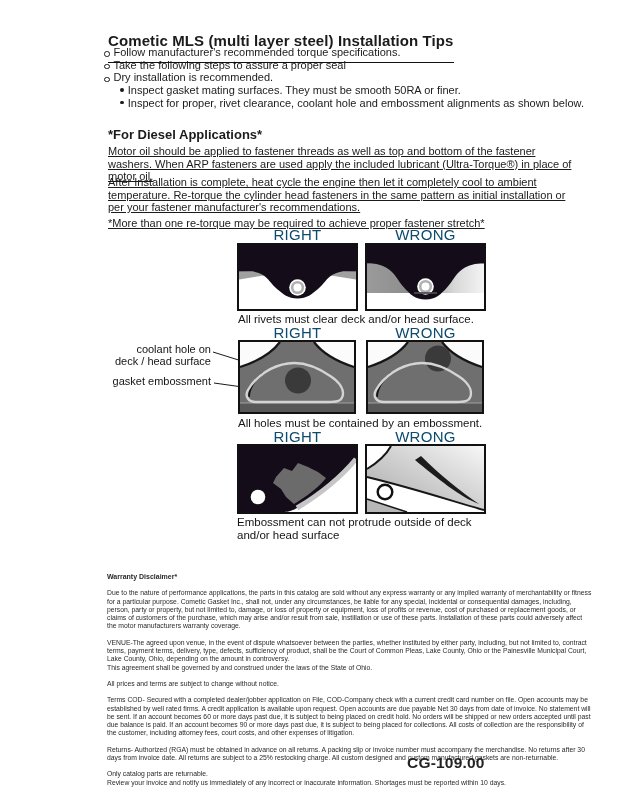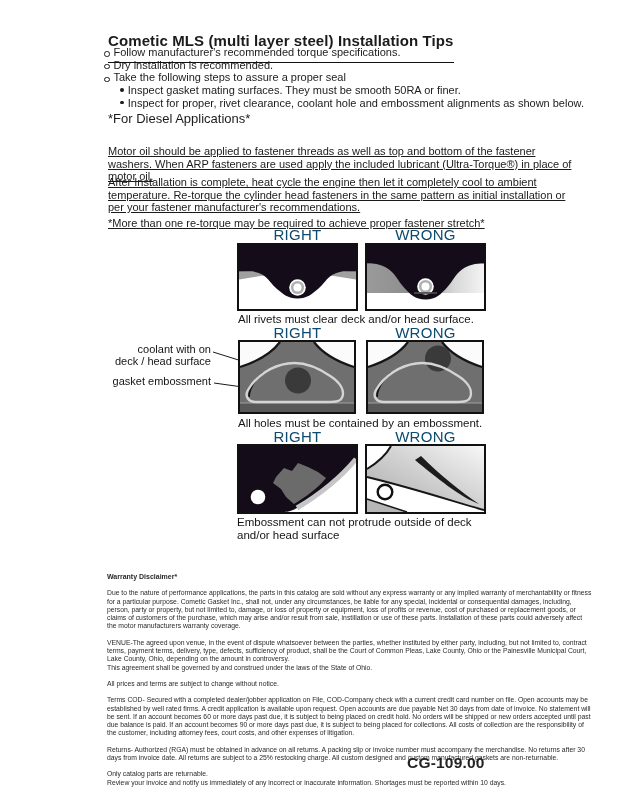--- a/index.html
+++ b/index.html
@@ -24,21 +24,21 @@
     margin:3.5px 4px 0 0;flex:0 0 auto;background:transparent;
   }
   .subtips{margin-left:16px;}
   .subtip-row{display:flex;align-items:flex-start;margin-bottom:.5px;}
   .subtip-row .marker{
     width:3.8px;height:3.8px;border-radius:50%;background:#1b1b1b;border:none;
     margin:3.8px 4px 0 0;flex:0 0 auto;
   }
 
   
-  .diesel-heading{top:100px;left:108px;font-size:13px;font-weight:normal;}
+  .diesel-heading{top:116px;left:108px;font-size:13px;font-weight:bold;}
   .bodyp{left:108px;width:464px;font-size:11px;line-height:12.5px;text-decoration:underline;}
   .p1{top:134px;}
   .p2{top:165px;}
   .p3{top:206px;}
 
   
   .fig-label{font-size:15px;text-align:center;width:121px;color:#0c4a6e;letter-spacing:.3px;}
   .fig-caption{font-size:11.5px;line-height:12.5px;color:#151515;}
   .pointer-label{font-size:11px;line-height:11.8px;text-align:right;width:112px;color:#151515;}
   .panel{display:block;}
@@ -57,25 +57,25 @@
 
   <h1 class="abs title">Cometic MLS (multi layer steel) Installation Tips</h1>
 
   <div class="abs tips">
     <div class="tip-row">
       <span class="marker"></span>
       <span>Follow manufacturer's recommended torque specifications.</span>
     </div>
     <div class="tip-row">
       <span class="marker"></span>
-      <span>Dry installation is recommended.</span>
+      <span>Take the following steps to assure a proper seal</span>
     </div>
     <div class="tip-row">
       <span class="marker"></span>
-      <span>Take the following steps to assure a proper seal</span>
+      <span>Dry installation is recommended.</span>
     </div>
     <div class="subtips">
       <div class="subtip-row">
         <span class="marker"></span>
         <span>Inspect gasket mating surfaces.  They must be smooth 50RA or finer.</span>
       </div>
       <div class="subtip-row">
         <span class="marker"></span>
         <span>Inspect for proper, rivet clearance, coolant hole and embossment alignments as shown below.</span>
       </div>
@@ -119,21 +119,21 @@
     <circle cx="60.5" cy="43.5" r="4" fill="#ffffff"></circle>
     <path d="M49,50 L72,50" stroke="#4a4a4a" stroke-width="1.8"></path>
     <rect x="1" y="1" width="119" height="66" fill="none" stroke="#111" stroke-width="2"></rect>
   </svg>
 
   <div class="abs fig-caption" style="top:313px;left:238px;">All rivets must clear deck and/or head surface.</div>
 
   <div class="abs fig-label" style="top:324px;left:237px;">RIGHT</div>
   <div class="abs fig-label" style="top:324px;left:365px;">WRONG</div>
 
-  <div class="abs pointer-label prewrap" style="top:344px;left:99px;">coolant with on
+  <div class="abs pointer-label prewrap" style="top:344px;left:99px;">coolant hole on
 deck / head surface</div>
   <div class="abs pointer-label" style="top:376px;left:99px;">gasket embossment</div>
 
   <svg class="abs" style="top:228px;left:0;pointer-events:none;" width="618" height="312" viewBox="0 0 618 312">
     <line x1="213" y1="124" x2="296" y2="150" stroke="#1a1a1a" stroke-width="1"></line>
     <line x1="214" y1="155" x2="264" y2="162" stroke="#1a1a1a" stroke-width="1"></line>
   </svg>
 
   <svg class="abs panel" style="top:340px;left:238px;" width="118" height="74" viewBox="0 0 118 74">
     <rect x="2" y="2" width="114" height="70" fill="#6f6f6f"></rect>

